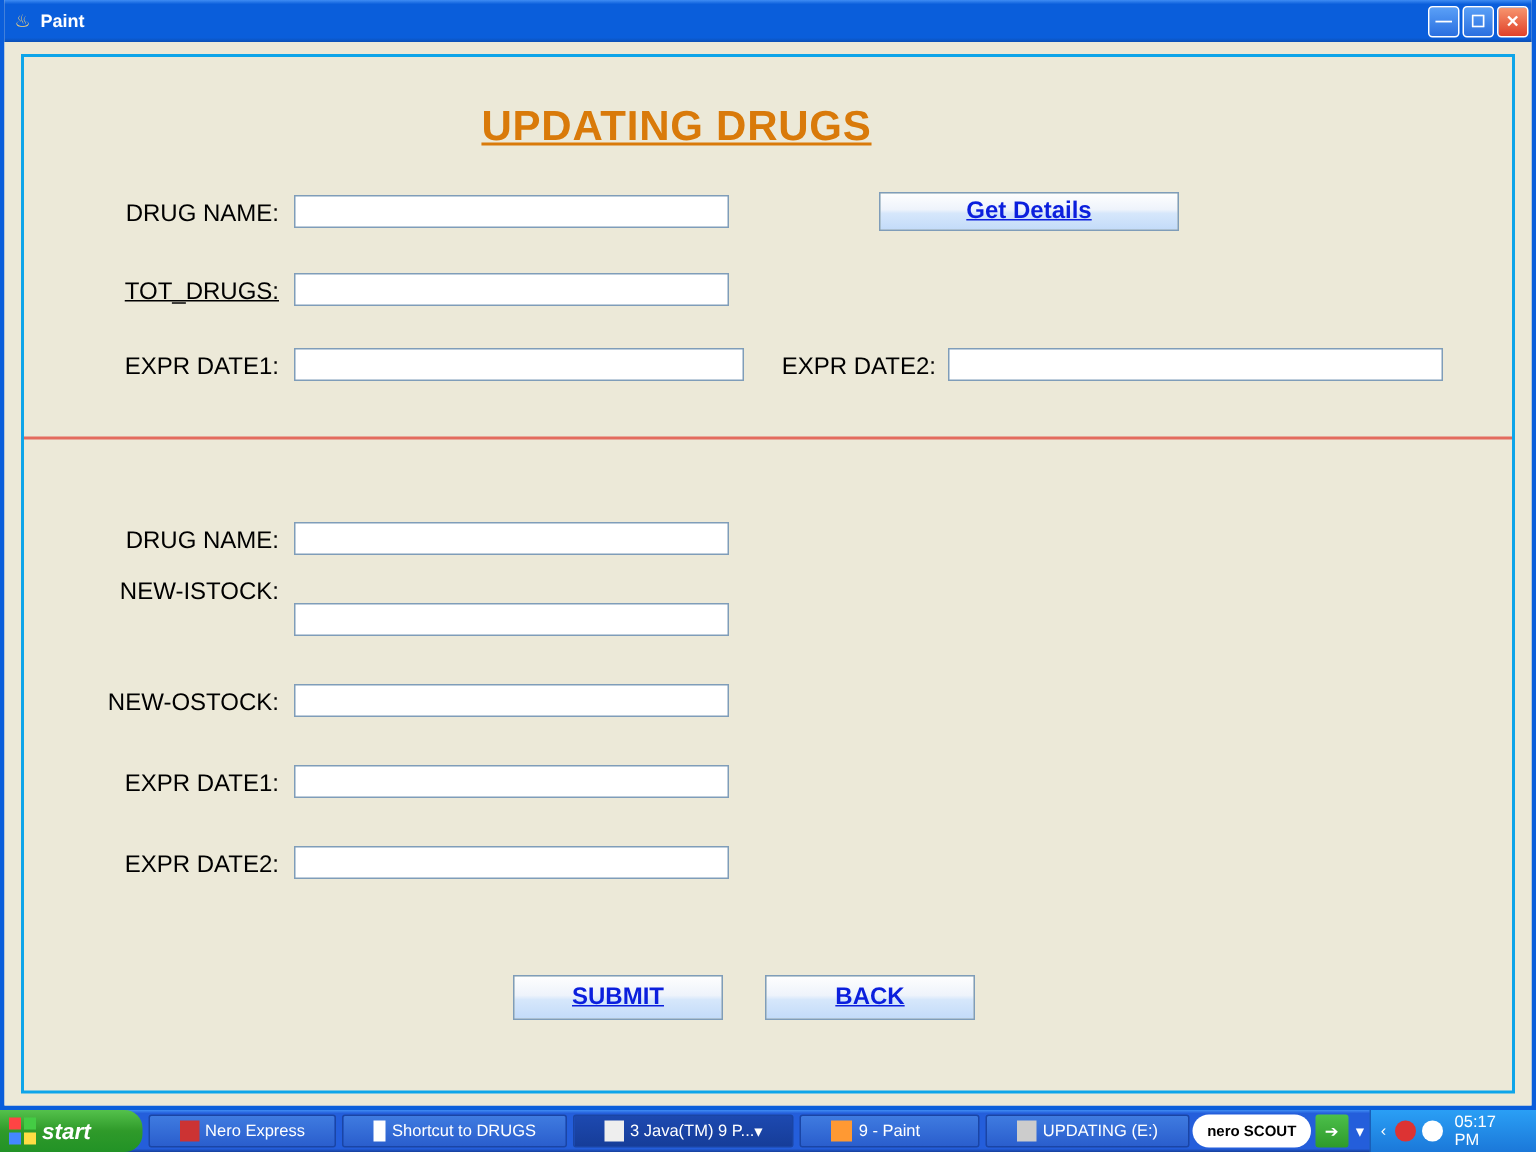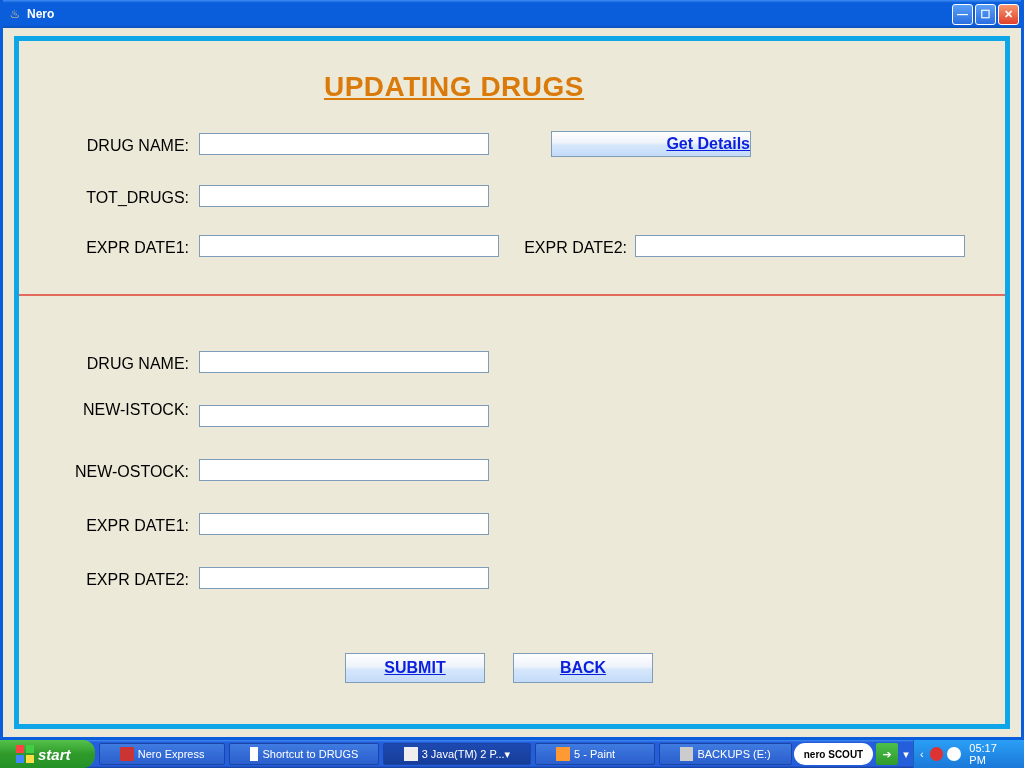--- a/index.html
+++ b/index.html
@@ -54,21 +54,21 @@
   }
   .content {
     position: relative;
     width: 100%;
     height: calc(100% - 28px);
     background: #ece9d8;
   }
   .inner {
     position: absolute;
     left: 11px; top: 8px; right: 11px; bottom: 8px;
-    border: 5px solid #0ea5e9;
+    border: 2px solid #0ea5e9;
     background: #ece9d8;
   }
   .page-title {
     position: absolute;
     left: 270px; top: 30px;
     width: 330px;
     font-family: Arial, sans-serif;
     font-size: 28px;
     font-weight: bold;
     color: #d97a0a;
@@ -121,21 +121,21 @@
     display: flex;
     align-items: stretch;
     font-size: 11px;
     color: #fff;
   }
   .start-btn {
     width: 96px;
     background: linear-gradient(to bottom,#54c14b 0%,#2f9a2a 50%,#229226 100%);
     border-radius: 0 12px 12px 0;
     display: flex; align-items: center;
-    padding-left: 16px;
+    padding-left: 6px;
     font-style: italic;
     font-weight: bold;
     font-size: 15px;
     cursor: pointer;
   }
   .start-btn .winlogo {
     width: 18px; height: 18px; margin-right: 4px;
     display: inline-block;
     background:
       linear-gradient(#f44,#f44) 0 0/8px 8px no-repeat,
@@ -194,53 +194,53 @@
     display:inline-block;
   }
   .systray .clock { margin-left: 6px; font-size: 11px; }
 </style>
 </head>
 <body>
 
 <div class="window">
   <div class="titlebar">
     <span class="java-icon">♨</span>
-    <span class="title">Nero</span>
+    <span class="title">Paint</span>
     <span class="spacer"></span>
     <span class="winbtn">—</span>
     <span class="winbtn">☐</span>
     <span class="winbtn close">✕</span>
   </div>
   <div class="content">
     <div class="inner">
 
       <div class="page-title">UPDATING DRUGS</div>
 
       <div class="lbl" style="left:30px; top:96px; width:140px;">DRUG NAME:</div>
       <input class="txt" style="left: 180px; top: 92px; width: 290px;" value="">
 
-      <div class="btn" style="left:532px; top:90px; width:200px;justify-content:flex-end;">
+      <div class="btn" style="left:570px; top:90px; width:200px;">
         <span>Get Details</span>
       </div>
 
-      <div class="lbl" style="left:30px; top:148px; width:140px;">TOT_DRUGS:</div>
+      <div class="lbl" style="left:30px; top:148px; width:140px;text-decoration:underline;">TOT_DRUGS:</div>
       <input class="txt" style="left: 180px; top: 144px; width: 290px;" value="">
 
       <div class="lbl" style="left:30px; top:198px; width:140px;">EXPR DATE1:</div>
       <input class="txt" style="left: 180px; top: 194px; width: 300px;" value="">
 
       <div class="lbl" style="left:498px; top:198px; width:110px;">EXPR DATE2:</div>
       <input class="txt" style="left: 616px; top: 194px; width: 330px;" value="">
 
       <div class="divider" style="top:253px;"></div>
 
       <div class="lbl" style="left:30px; top:314px; width:140px;">DRUG NAME:</div>
       <input class="txt" style="left: 180px; top: 310px; width: 290px;" value="">
 
-      <div class="lbl" style="left:30px; top:360px; width:140px;">NEW-ISTOCK:</div>
+      <div class="lbl" style="left:30px; top:348px; width:140px;">NEW-ISTOCK:</div>
       <input class="txt" style="left: 180px; top: 364px; width: 290px;" value="">
 
       <div class="lbl" style="left:30px; top:422px; width:140px;">NEW-OSTOCK:</div>
       <input class="txt" style="left: 180px; top: 418px; width: 290px;" value="">
 
       <div class="lbl" style="left:30px; top:476px; width:140px;">EXPR DATE1:</div>
       <input class="txt" style="left: 180px; top: 472px; width: 290px;" value="">
 
       <div class="lbl" style="left:30px; top:530px; width:140px;">EXPR DATE2:</div>
       <input class="txt" style="left: 180px; top: 526px; width: 290px;" value="">
@@ -264,30 +264,30 @@
   <div class="tb-item">
     <span class="ico" style="background:#c33;"></span>
     <span>Nero Express</span>
   </div>
   <div class="tb-item">
     <span class="ico" style="background:#fff;"></span>
     <span>Shortcut to DRUGS</span>
   </div>
   <div class="tb-item active">
     <span class="ico" style="background:#eee;"></span>
-    <span>3 Java(TM) 2 P...</span>
+    <span>3 Java(TM) 9 P...</span>
     <span style="margin-left:auto;">▾</span>
   </div>
   <div class="tb-item">
     <span class="ico" style="background:#f93;"></span>
-    <span>5 - Paint</span>
+    <span>9 - Paint</span>
   </div>
   <div class="tb-item">
     <span class="ico" style="background:#ccc;"></span>
-    <span>BACKUPS (E:)</span>
+    <span>UPDATING (E:)</span>
   </div>
   <span class="tb-spacer"></span>
   <div class="tb-nero">
     <span>nero SCOUT</span>
   </div>
   <div class="tb-arrow">
     <span>➔</span>
   </div>
   <div class="tb-tiny">
     <span>▾</span>

